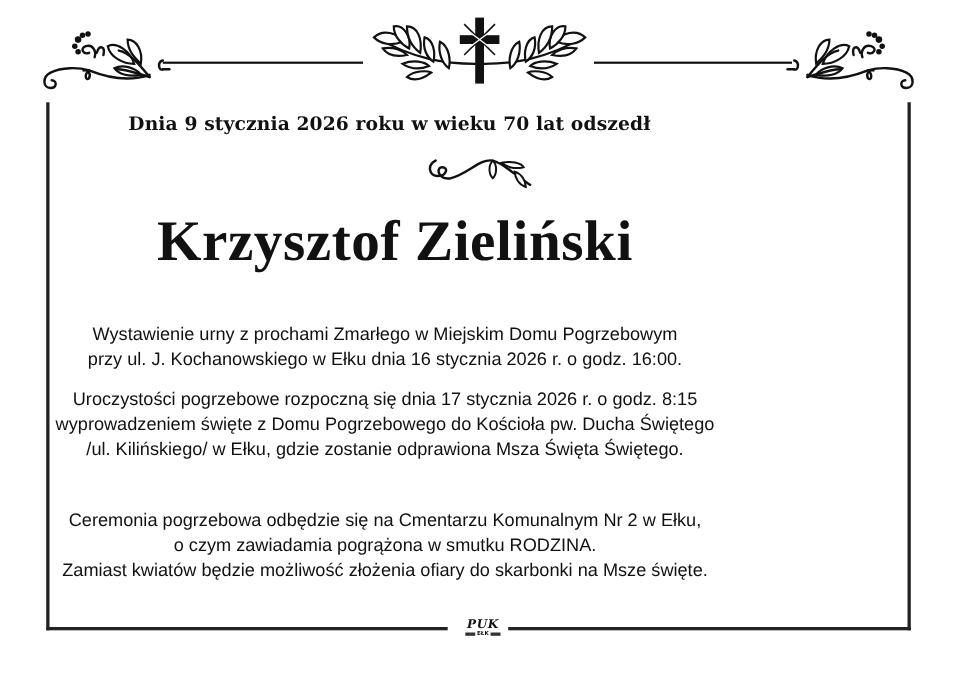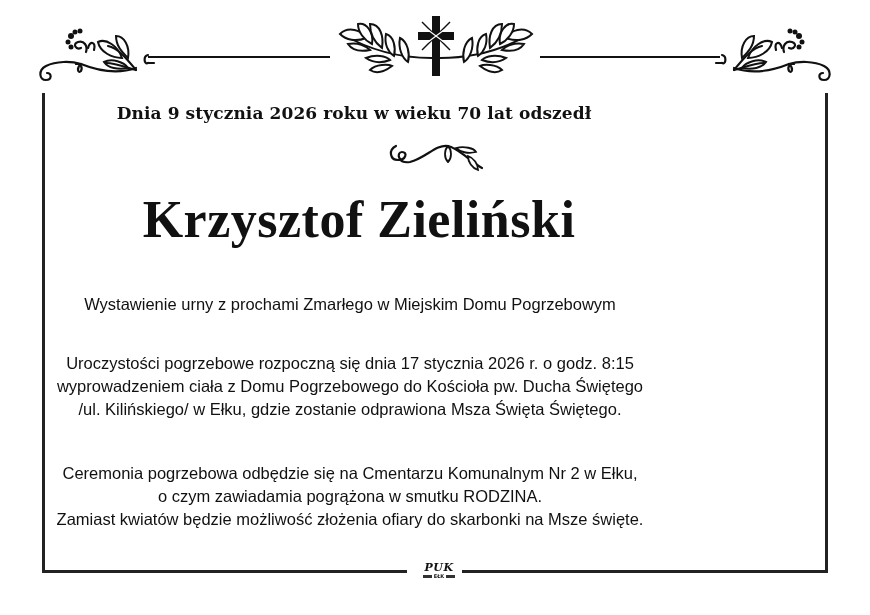--- a/index.html
+++ b/index.html
@@ -136,25 +136,26 @@
     <path d="M62 6 C66 10 66 18 62 22 C58 18 58 10 62 6 Z"></path>
     <path d="M70 8 C78 6 88 8 90 12 C82 14 74 12 70 8 Z"></path>
     <path d="M82 16 C88 18 92 24 92 30 C86 28 82 22 82 16 Z"></path>
   </g>
 </svg>
 
 <div class="name">Krzysztof Zieliński</div>
 
 <div class="para p1">
   <div>Wystawienie urny z prochami Zmarłego w Miejskim Domu Pogrzebowym</div>
+  <div>przy ul. J. Kochanowskiego w Ełku dnia 16 stycznia 2026 r. o godz. 16:00.</div>
 </div>
 
 <div class="para p2">
   <div>Uroczystości pogrzebowe rozpoczną się dnia 17 stycznia 2026 r. o godz. 8:15</div>
-  <div>wyprowadzeniem ciała z Domu Pogrzebowego do Kościoła pw. Ducha Świętego</div>
+  <div>wyprowadzeniem święte z Domu Pogrzebowego do Kościoła pw. Ducha Świętego</div>
   <div>/ul. Kilińskiego/ w Ełku, gdzie zostanie odprawiona Msza Święta Świętego.</div>
 </div>
 
 <div class="para p3">
   <div>Ceremonia pogrzebowa odbędzie się na Cmentarzu Komunalnym Nr 2 w Ełku,</div>
   <div>o czym zawiadamia pogrążona w smutku RODZINA.</div>
   <div>Zamiast kwiatów będzie możliwość złożenia ofiary do skarbonki na Msze święte.</div>
 </div>
 
 <div class="logo">

